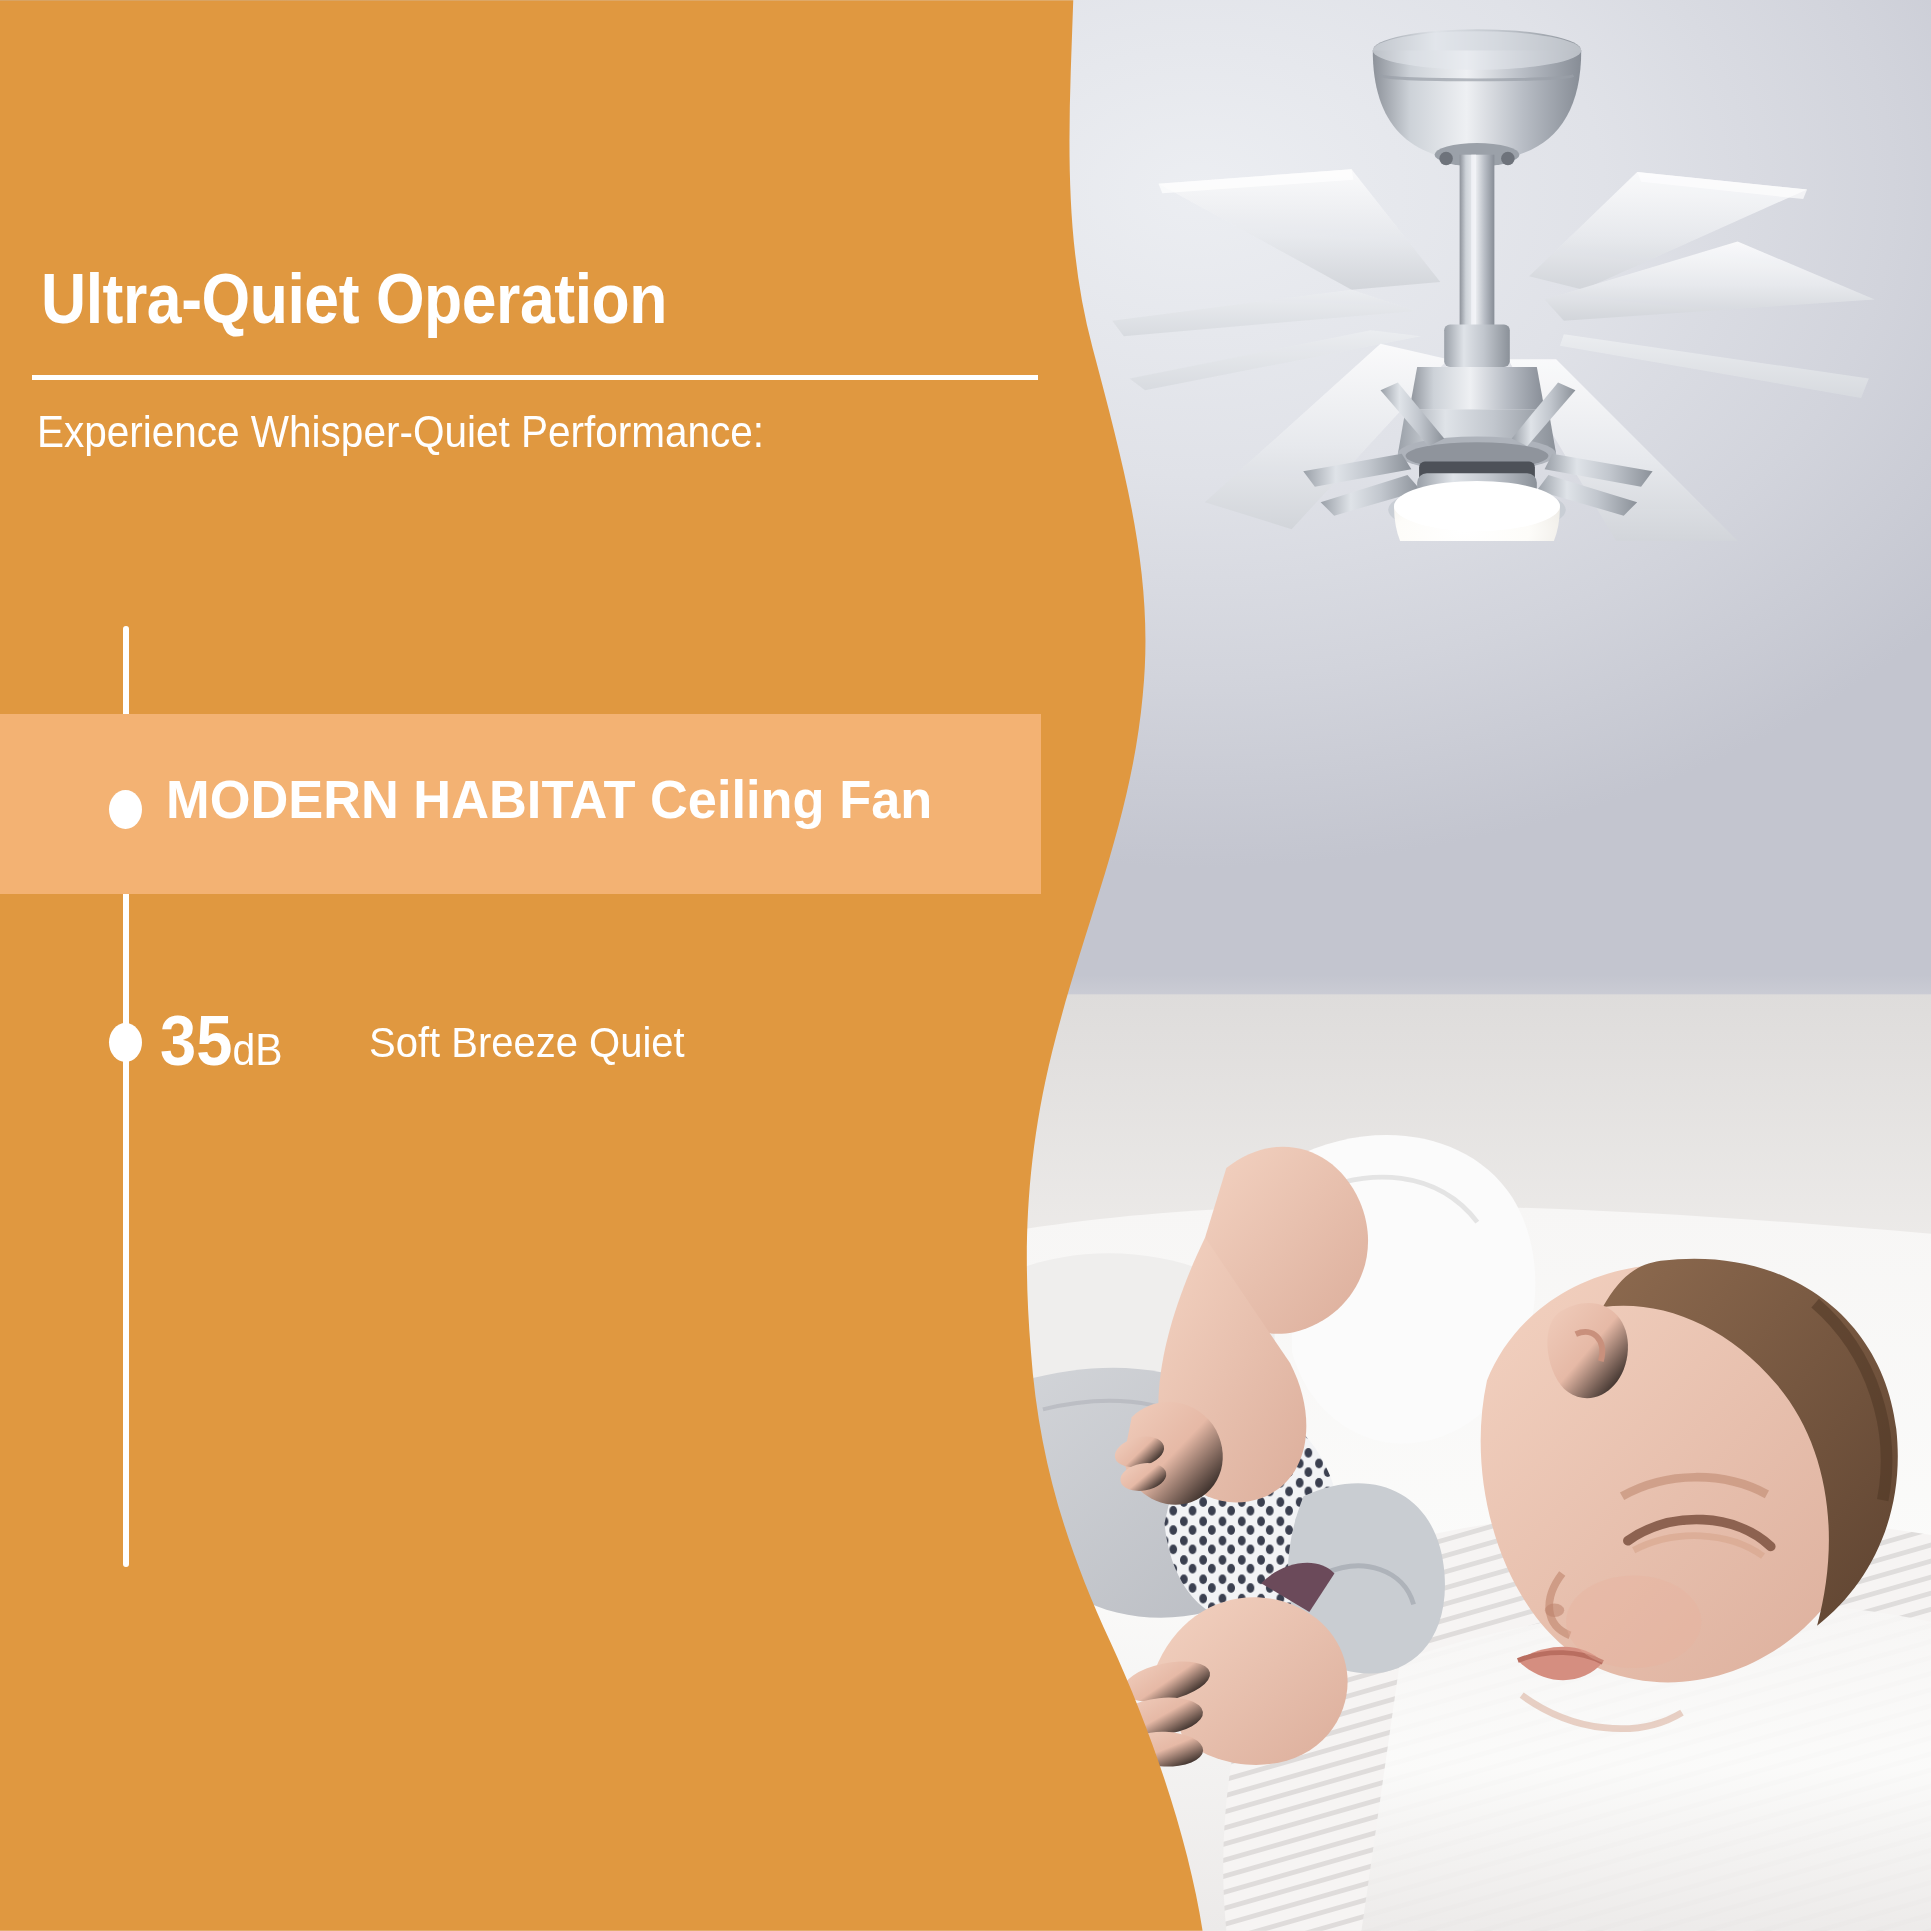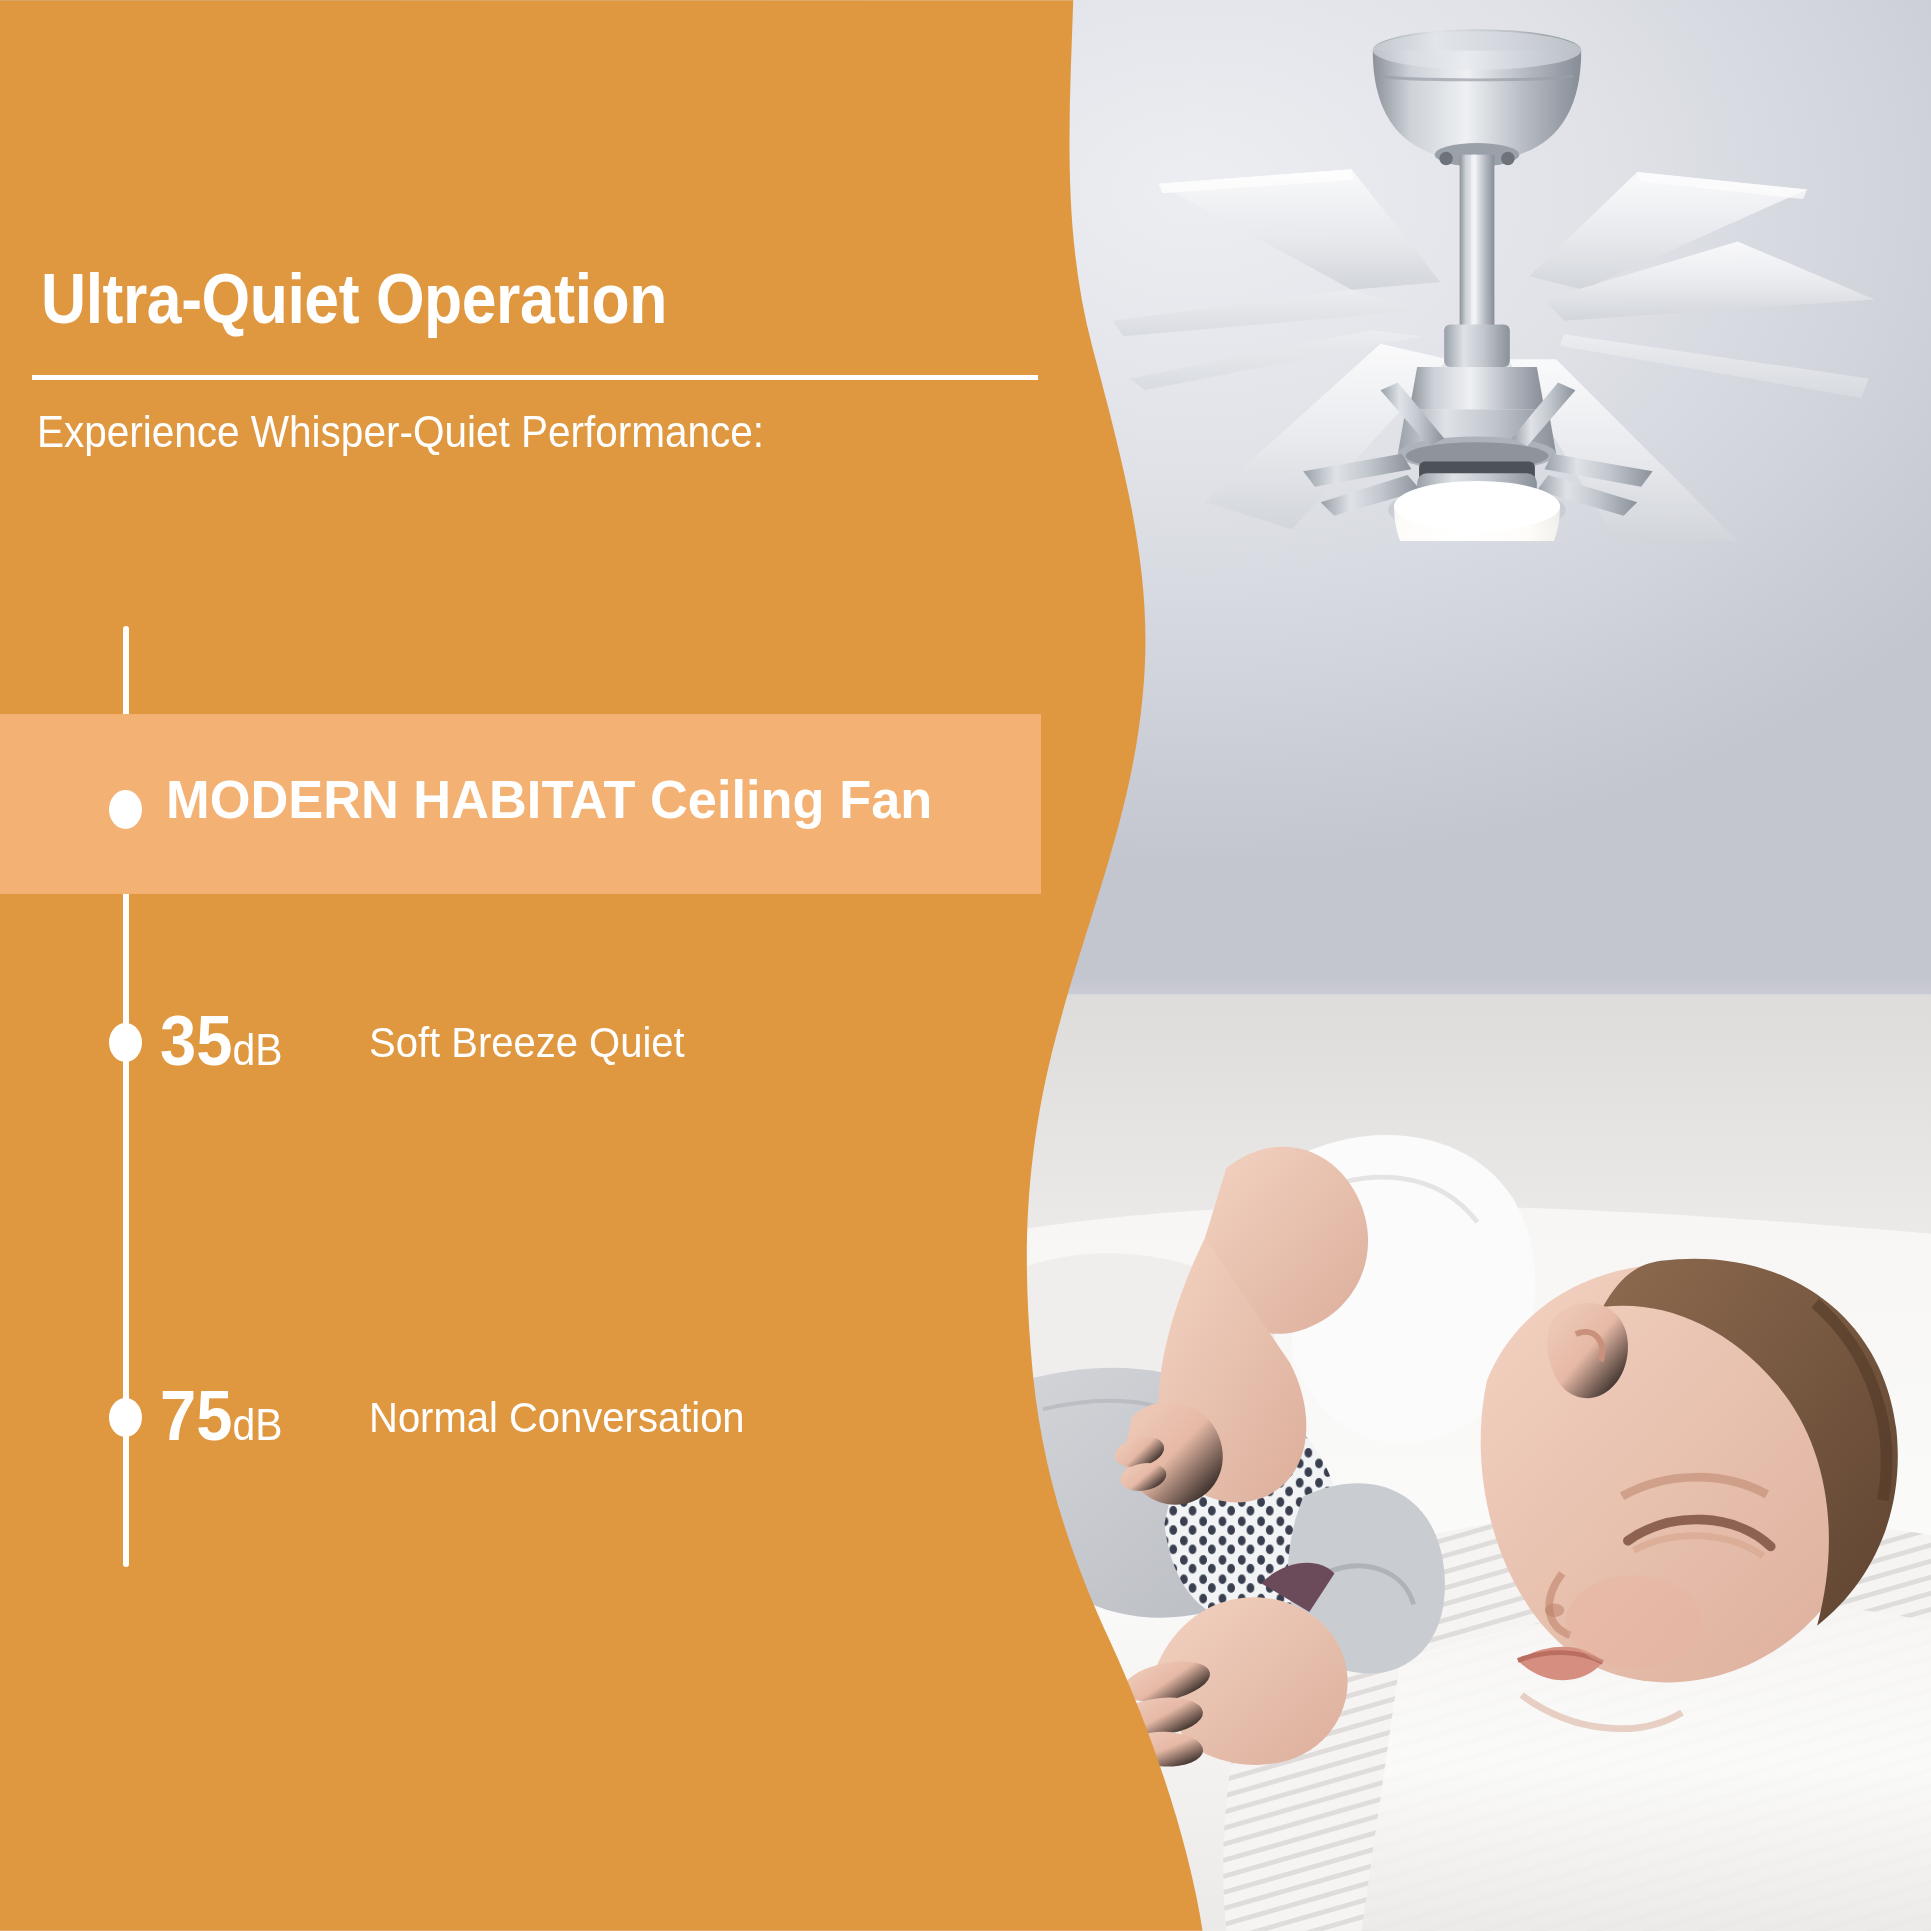--- a/index.html
+++ b/index.html
@@ -335,21 +335,16 @@
     <div class="dot" style="top:790px;"></div>
     <div class="hl-text">MODERN HABITAT Ceiling Fan</div>
 
     <div class="row" style="top:1006px;">
       <div class="dot" style="top:17.4px;"></div>
       <div class="db"><span>35</span><span class="unit">dB</span></div>
       <div class="desc">Soft Breeze Quiet</div>
     </div>
 
 
-    <div class="row" style="top:1381px;">
-      <div class="dot" style="top:17.4px;"></div>
-      <div class="db"><span>75</span><span class="unit">dB</span></div>
-      <div class="desc">Normal Conversation</div>
-    </div>
 
   </div>
 </div>
 
 
 </body></html>

